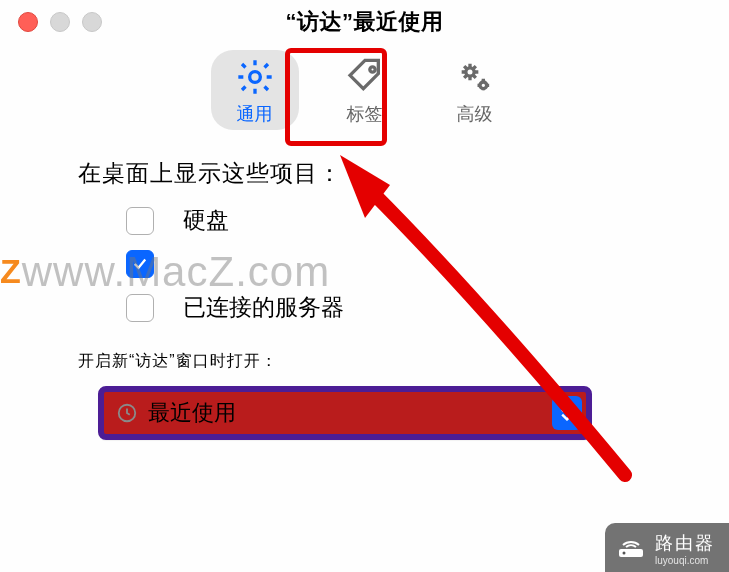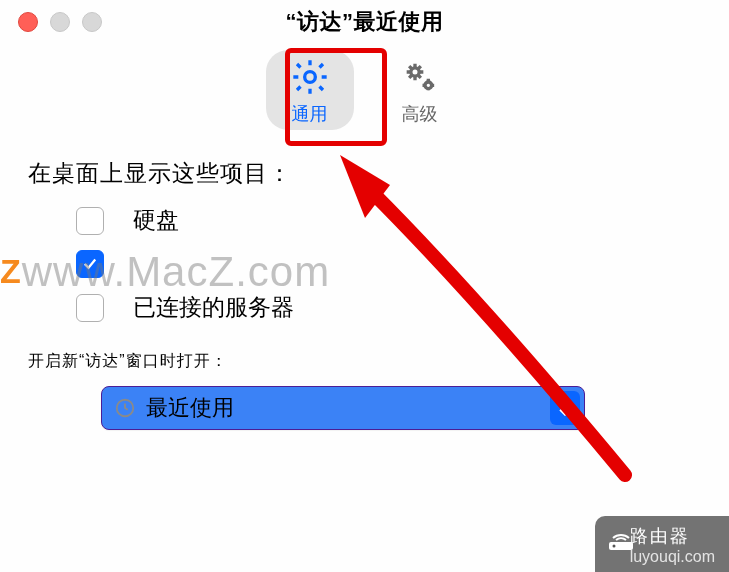--- a/index.html
+++ b/index.html
@@ -77,21 +77,21 @@
 
 .tab-highlight {
   position: absolute;
   border: 5px solid #e40000;
   border-radius: 6px;
   pointer-events: none;
 }
 
 
 .content {
-  padding: 28px 28px 0;
+  padding: 28px 78px 0;
 }
 .section-label {
   font-size: 23px;
   letter-spacing: 1px;
   margin-bottom: 16px;
 }
 .options {
   margin-left: 48px;
 }
 .option-row {
@@ -125,24 +125,24 @@
   margin-top: 28px;
   margin-bottom: 14px;
 }
 
 
 .select {
   display: flex;
   align-items: center;
   height: 42px;
   width: 482px;
-  margin-left: 73px;
-  border: 1px solid #4c1d95;
+  margin-left: 20px;
+  border: 6px solid #4c1d95;
   border-radius: 8px;
-  background: #3b82f6;
+  background: #b91c1c;
   box-shadow: 0 1px 1px rgba(0,0,0,.05);
   position: relative;
 }
 .select .clock-icon {
   width: 26px;
   height: 26px;
   margin-left: 10px;
   margin-right: 8px;
   display: flex;
   align-items: center;
@@ -186,33 +186,33 @@
   top: -3px;
 }
 
 
 .footer-badge {
   position: absolute;
   right: 0;
   bottom: 0;
   background: rgba(0,0,0,.55);
   color: #fff;
-  padding: 8px 14px 6px 35px;
+  padding: 8px 14px 6px 50px;
   border-top-left-radius: 10px;
   font-size: 12px;
 }
 .footer-badge .big { font-size: 18px; letter-spacing: 2px; }
 .footer-badge .router-icon {
   position: absolute;
   left: 10px;
   top: 8px;
   width: 32px;
   height: 32px;
 }
-.footer-badge .small { opacity: .8; font-size: 16px; display:block;text-align:center;}
+.footer-badge .small { opacity: .8; font-size: 10px; display:block;}
 
 
 .arrow-svg {
   position: absolute;
   top: 0; left: 0;
   pointer-events: none;
 }
 </style>
 </head>
 <body>
@@ -231,20 +231,29 @@
   <div class="tab selected">
     <div class="icon-wrap">
       <svg viewBox="0 0 24 24" width="40" height="40" fill="none" stroke="#0a66ff" stroke-width="2">
         <circle cx="12" cy="12" r="3.2"></circle>
         <path d="M12 2v3M12 19v3M4.2 4.2l2.1 2.1M17.7 17.7l2.1 2.1M2 12h3M19 12h3M4.2 19.8l2.1-2.1M17.7 6.3l2.1-2.1"></path>
       </svg>
     </div>
     <div class="tab-label">通用</div>
   </div>
 
+  <div class="tab">
+    <div class="icon-wrap">
+      <svg viewBox="0 0 24 24" width="40" height="40" fill="none" stroke="#6a6a6a" stroke-width="2">
+        <path d="M3 11l9-9h8v8l-9 9z"></path>
+        <circle cx="16.5" cy="7.5" r="1.6"></circle>
+      </svg>
+    </div>
+    <div class="tab-label">标签</div>
+  </div>
 
 
   <div class="tab">
     <div class="icon-wrap">
       <svg viewBox="0 0 24 24" width="40" height="40" fill="none" stroke="#6a6a6a" stroke-width="2">
         <circle cx="9" cy="9" r="2.5"></circle>
         <path d="M9 4v2M9 12v2M4 9h2M12 9h2M5.5 5.5l1.4 1.4M11.1 11.1l1.4 1.4M5.5 12.5l1.4-1.4M11.1 6.9l1.4-1.4"></path>
         <circle cx="17" cy="17" r="2"></circle>
         <path d="M17 13v1.5M17 18.5V20M13.5 17H15M19 17h1.5"></path>
       </svg>

